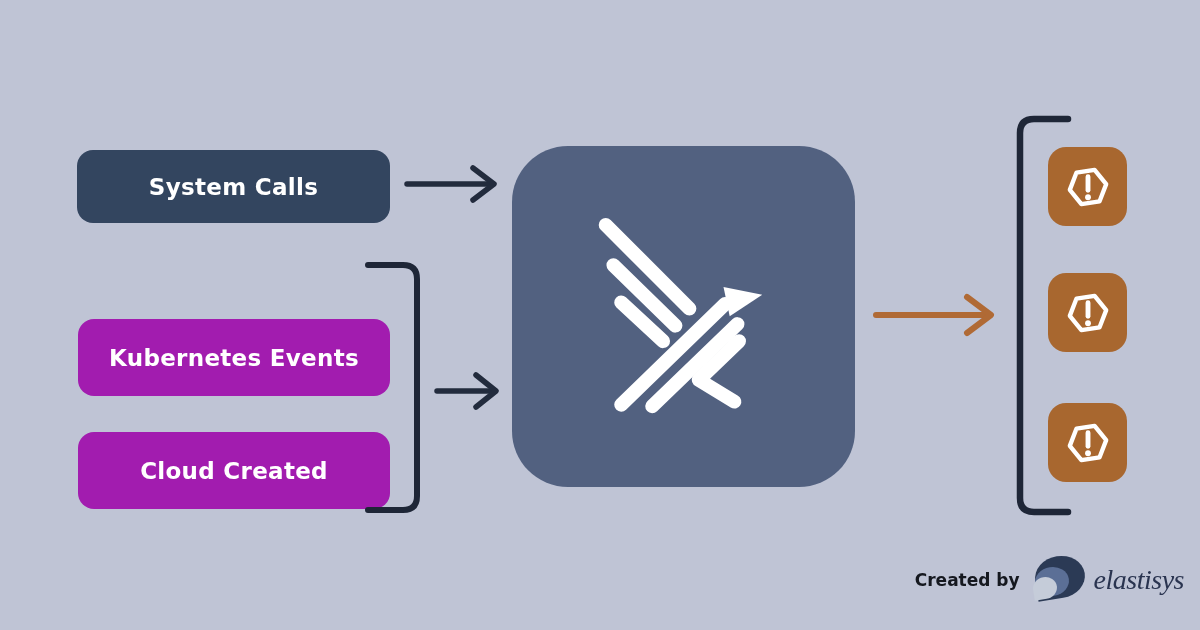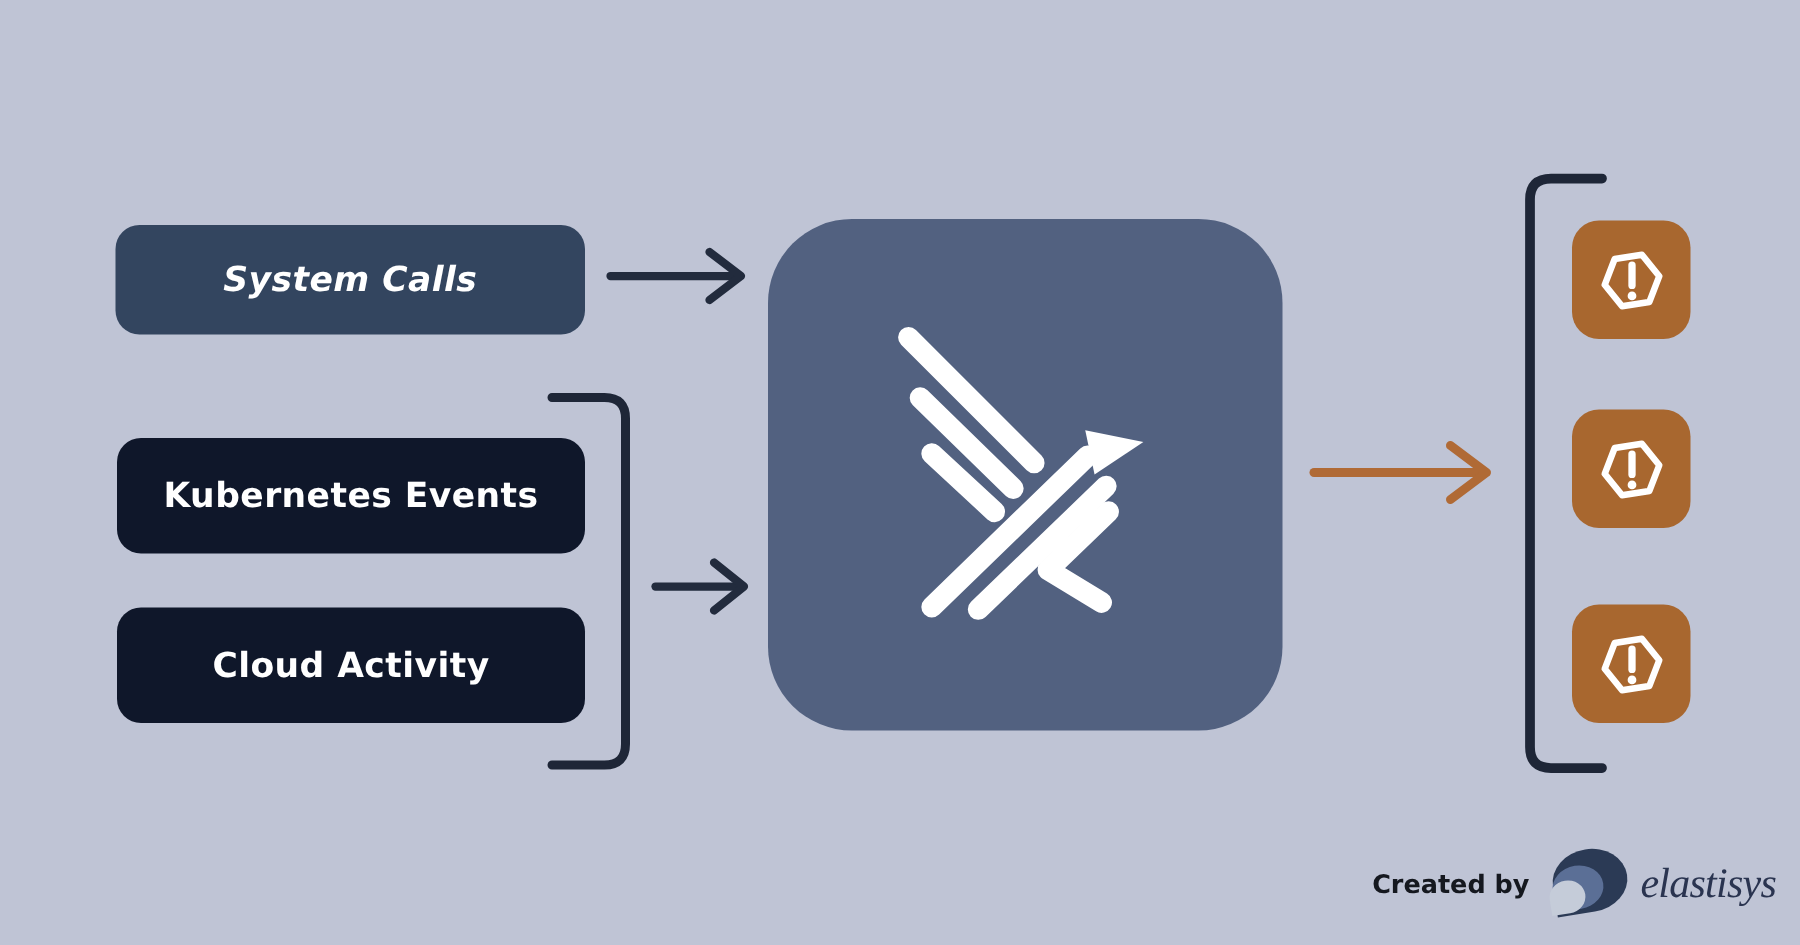--- a/index.html
+++ b/index.html
@@ -3,42 +3,42 @@
 <meta charset="utf-8">
 <style>
   html,body{margin:0;padding:0;}
   body{font-family:"DejaVu Sans","Liberation Sans",sans-serif;}
   .stage{position:relative;width:1200px;height:630px;background:#bfc4d5;overflow:hidden;}
 
   .input-box{
     position:absolute;display:flex;align-items:center;justify-content:center;
     border-radius:16px;color:#ffffff;font-weight:bold;font-size:23px;letter-spacing:.3px;
   }
-  .navy{background:#33455f;font-style:italic;}
-  .orange{background:#0f172a;}
+  .navy{background:#33455f;}
+  .orange{background:#a21caf;margin-top:27px;}
   #box-system{left:77px;top:150px;width:313px;height:73px;}
   #box-kube{left:78px;top:292px;width:312px;height:77px;}
   #box-cloud{left:78px;top:405px;width:312px;height:77px;}
 
   .falco-box{
     position:absolute;left:512px;top:146px;width:343px;height:341px;
     background:#526180;border-radius:56px;
   }
   .falco-box svg{position:absolute;left:10px;top:20px;}
 
   .overlay{position:absolute;left:0;top:0;width:1200px;height:630px;pointer-events:none;}
 
   .alert-tile{
     position:absolute;left:1048px;width:79px;height:79px;border-radius:18px;
     background:#a8672f;display:flex;align-items:center;justify-content:center;
   }
   #alert-1{top:147px;} #alert-2{top:273px;} #alert-3{top:403px;}
 
   .footer{
-    position:absolute;right:16px;bottom:14px;height:52px;
+    position:absolute;right:16px;bottom:24px;height:52px;
     display:flex;align-items:center;gap:9px;
   }
   .created-by{font-size:17px;font-weight:bold;color:#15181f;}
   .brand-name{
     font-family:"Liberation Serif","DejaVu Serif",serif;
     font-style:italic;font-weight:normal;font-size:28px;color:#2a3450;letter-spacing:-.5px;
   }
   .swoosh{position:relative;width:56px;height:48px;}
   .leaf{position:absolute;border-radius:68% 68% 68% 0;}
   .leaf-dark{left:6px;top:0;width:50px;height:42px;background:#2b3a55;transform:rotate(-9deg);}
@@ -50,21 +50,21 @@
 
 <div class="stage">
 
   <div class="input-box navy" id="box-system">
     <span>System Calls</span>
   </div>
   <div class="input-box orange" id="box-kube">
     <span>Kubernetes Events</span>
   </div>
   <div class="input-box orange" id="box-cloud">
-    <span>Cloud Activity</span>
+    <span>Cloud Created</span>
   </div>
 
   <div class="falco-box">
     <svg width="310" height="310" viewBox="0 0 200 200">
       <g fill="none" stroke="#ffffff" stroke-width="9" stroke-linecap="round" stroke-linejoin="round">
         <path d="M54,38 L108,92"></path>
         <path d="M59,64 L99,103"></path>
         <path d="M64,88 L91,113"></path>
         <path d="M64,154 L131,89"></path>
         <path d="M84,155 L139,102"></path>

